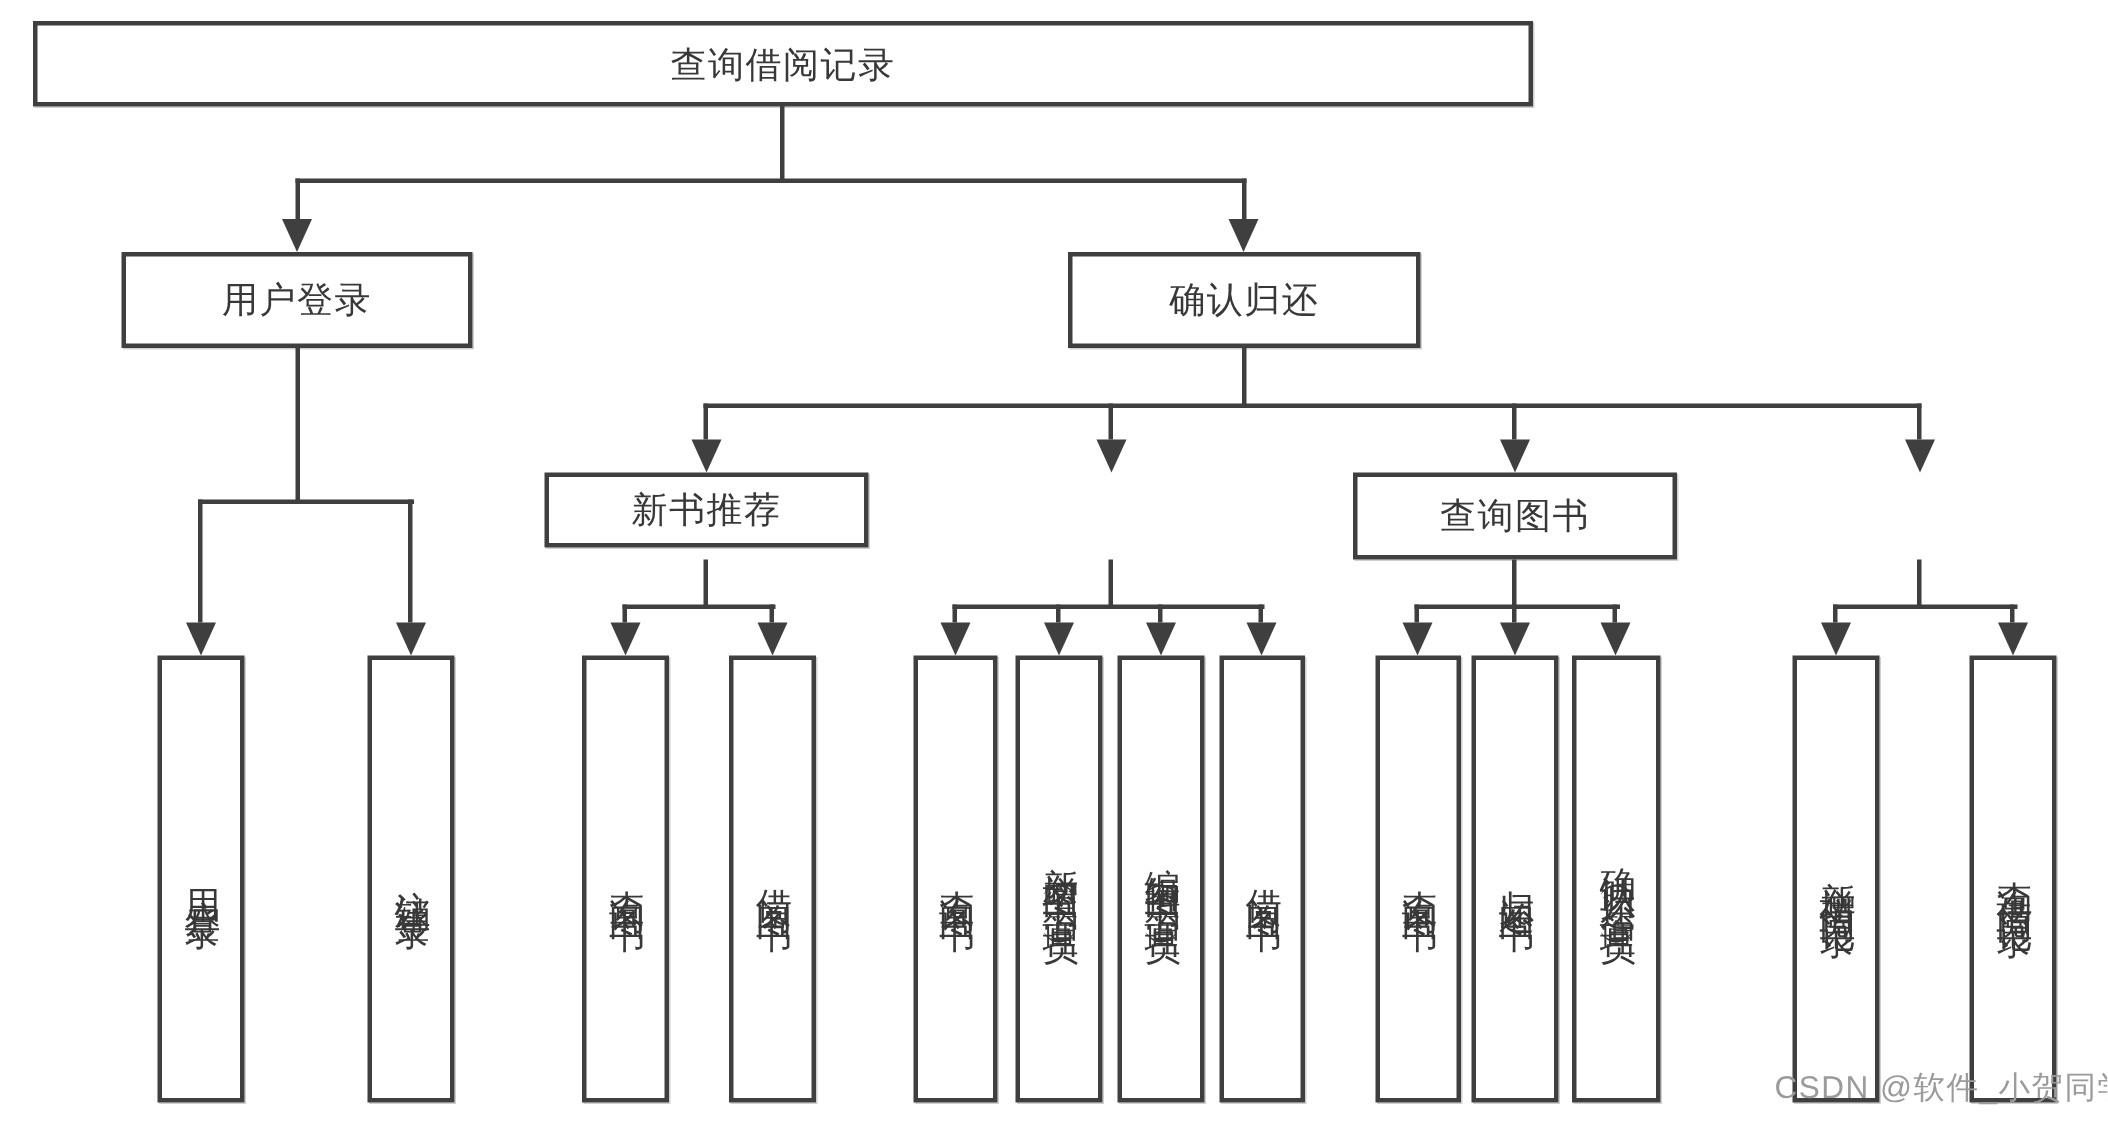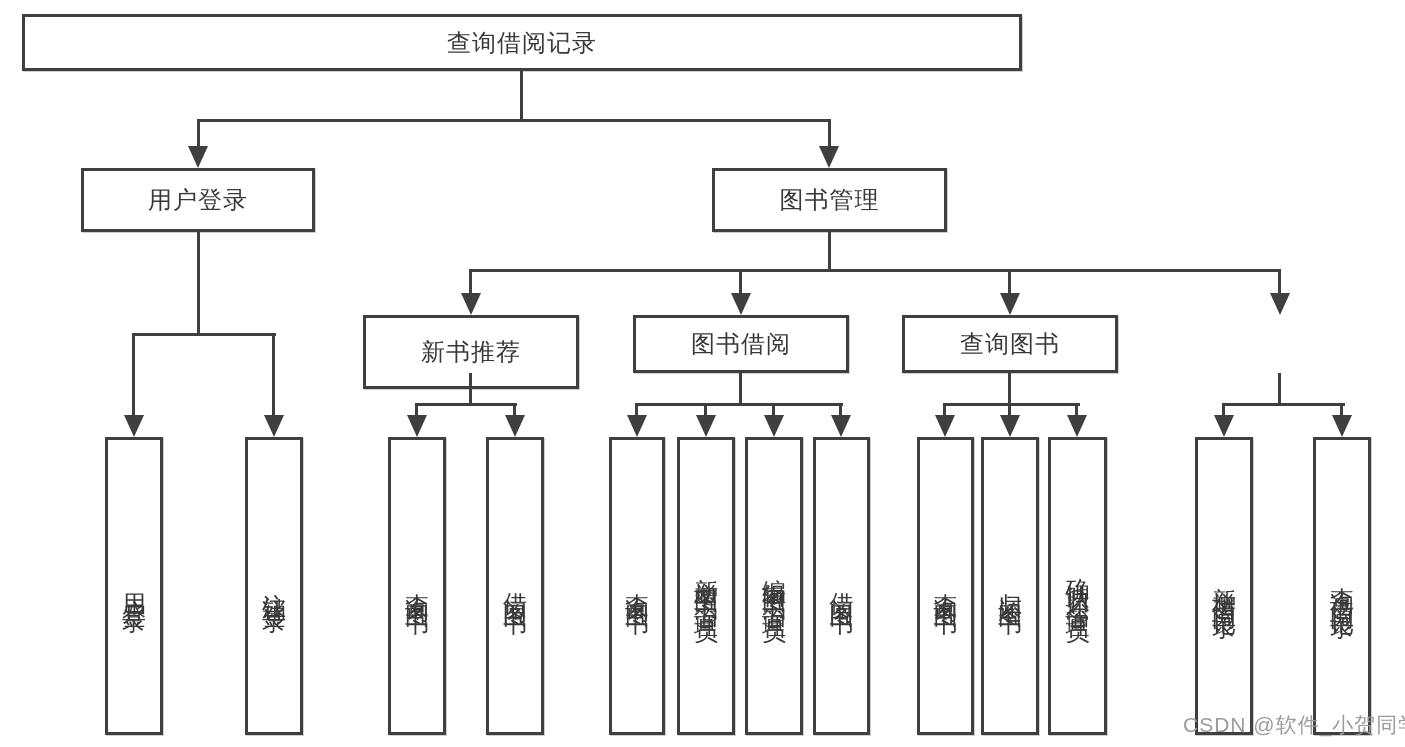--- a/index.html
+++ b/index.html
@@ -38,42 +38,41 @@
   <div class="box" style="left:22px;top:14px;width:1000px;height:57px">查询借阅记录</div>
 
   <div class="vline" style="left:520px;top:70px;height:50px"></div>
   <div class="hline" style="left:197px;top:119px;width:634px"></div>
   <div class="vline" style="left:197px;top:119px;height:28px"></div>
   <div class="arrow" style="left:188px;top:146px"></div>
   <div class="vline" style="left:828px;top:119px;height:28px"></div>
   <div class="arrow" style="left:819px;top:146px"></div>
 
   <div class="box" style="left:81px;top:168px;width:234px;height:64px">用户登录</div>
-  <div class="box" style="left:712px;top:168px;width:235px;height:64px">图书管理</div>
+  <div class="box" style="left:712px;top:168px;width:235px;height:64px">确认归还</div>
 
   <div class="vline" style="left:828px;top:232px;height:40px"></div>
   <div class="hline" style="left:469px;top:269px;width:812px"></div>
   <div class="vline" style="left:469px;top:269px;height:24px"></div>
   <div class="arrow" style="left:461px;top:293px"></div>
   <div class="vline" style="left:739px;top:269px;height:24px"></div>
   <div class="arrow" style="left:731px;top:293px"></div>
   <div class="vline" style="left:1008px;top:269px;height:24px"></div>
   <div class="arrow" style="left:1000px;top:293px"></div>
   <div class="vline" style="left:1278px;top:269px;height:24px"></div>
   <div class="arrow" style="left:1270px;top:293px"></div>
 
   <div class="vline" style="left:197px;top:232px;height:104px"></div>
   <div class="hline" style="left:132px;top:333px;width:144px"></div>
   <div class="vline" style="left:132px;top:333px;height:82px"></div>
   <div class="arrow" style="left:124px;top:415px"></div>
   <div class="vline" style="left:272px;top:333px;height:82px"></div>
   <div class="arrow" style="left:264px;top:415px"></div>
 
-  <div class="box" style="left:363px;top:315px;width:216px;height:74px">新书推荐</div>
-  <div class="box" style="left:633px;top:315px;width:216px;height:58px">图书借阅</div>
+  <div class="box" style="left:363px;top:315px;width:216px;height:50px">新书推荐</div>
   <div class="box" style="left:902px;top:315px;width:216px;height:58px">查询图书</div>
 
   <div class="vline" style="left:469px;top:373px;height:33px"></div>
   <div class="hline" style="left:415px;top:403px;width:102px"></div>
   <div class="vline" style="left:415px;top:403px;height:12px"></div>
   <div class="arrow" style="left:407px;top:415px"></div>
   <div class="vline" style="left:513px;top:403px;height:12px"></div>
   <div class="arrow" style="left:505px;top:415px"></div>
 
   <div class="vline" style="left:739px;top:373px;height:33px"></div>

